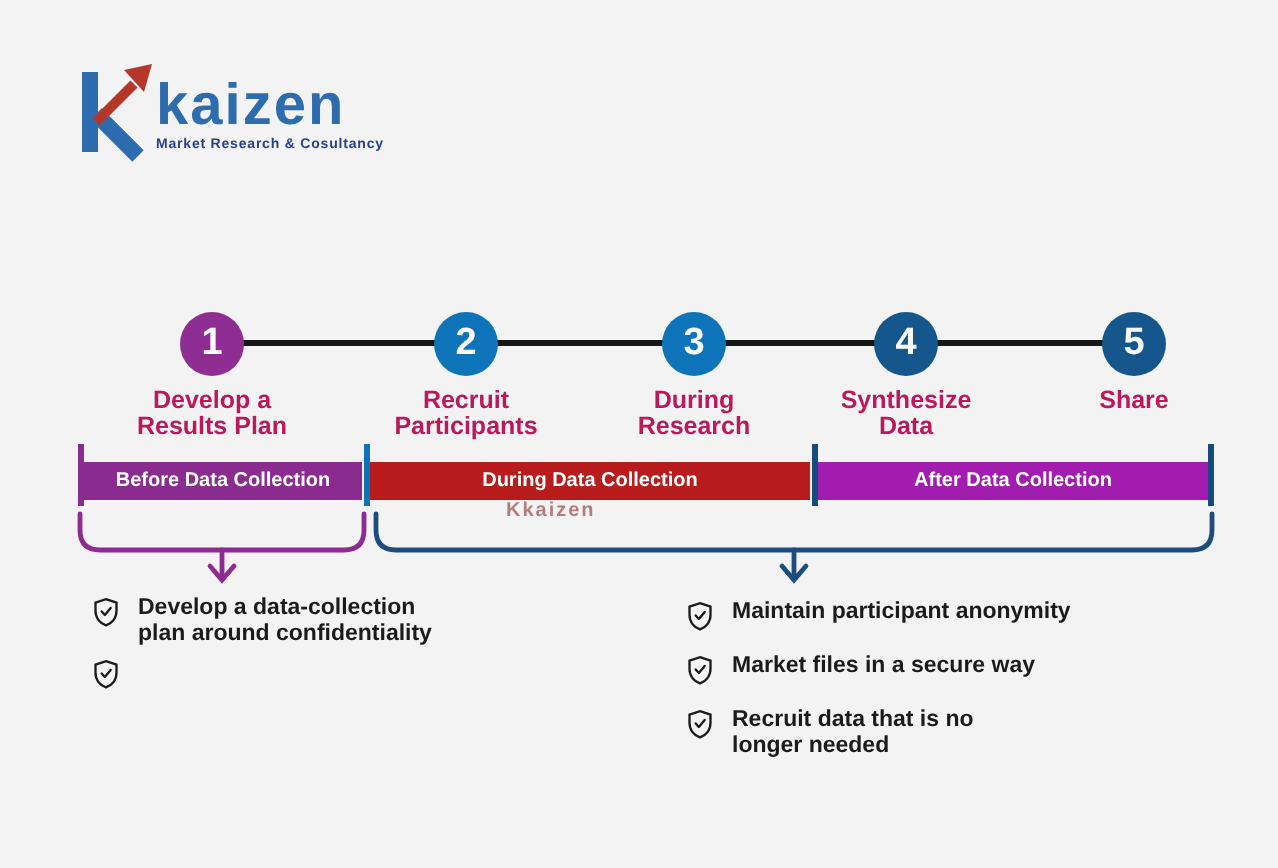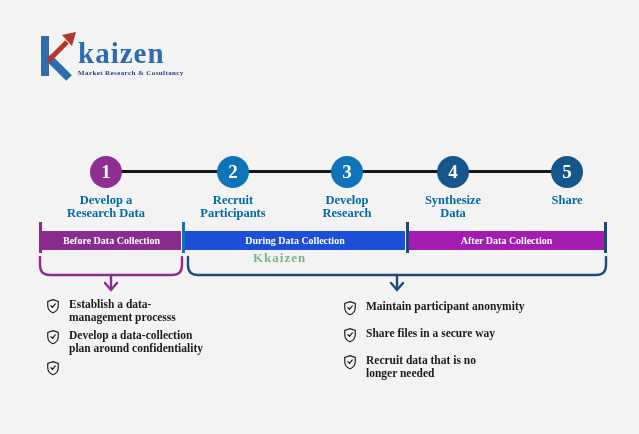--- a/index.html
+++ b/index.html
@@ -1,56 +1,56 @@
 <!DOCTYPE html>
 <html><head>
 <meta charset="utf-8">
 <style>
   * { margin: 0; padding: 0; box-sizing: border-box; }
   html, body { background: #e9e9e9; }
   .canvas {
     position: relative;
     width: 639px; height: 434px;
     background: #f3f3f4;
-    font-family: Liberation Serif, serif;
+    font-family: Liberation Sans, sans-serif;
     overflow: hidden;
   }
   
   .logo { position: absolute; left: 36px; top: 30px; display: flex; align-items: flex-start; }
   .logo-k { width: 44px; height: 52px; }
   .logo-text { margin-left: -2px; margin-top: 8px; }
   .logo-brand { font-size: 29px; font-weight: bold; color: #2e6cb0; letter-spacing: 1px; line-height: 30px; }
   .logo-tagline { font-size: 7px; font-weight: bold; color: #27418c; letter-spacing: 0.4px; margin-top: 1px; }
   
   .timeline-line { position: absolute; left: 106px; top: 170px; width: 461px; height: 3px; background: #161616; }
   .step { position: absolute; top: 156px; width: 120px; text-align: center; }
   .step-circle {
     width: 32px; height: 32px; border-radius: 50%;
     margin: 0 auto; color: #fff; font-size: 19px; font-weight: bold;
     line-height: 32px; text-align: center;
   }
   .s1 { background: #8e2e93; }
   .s2, .s3 { background: #0e74ba; }
   .s4, .s5 { background: #15568c; }
-  .step-label { margin-top: 6px; font-size: 12.5px; font-weight: bold; color: #0369a1; line-height: 12.5px; }
+  .step-label { margin-top: 6px; font-size: 12.5px; font-weight: bold; color: #be185d; line-height: 12.5px; }
   .step-label span { display: block; }
   
   .bar { position: absolute; top: 231px; height: 19px; color: #fff; font-size: 10px; font-weight: bold; text-align: center; line-height: 19px; }
   .bar-before { left: 42px;  width: 139px; background: #8a2b90; }
-  .bar-during { left: 185px; width: 220px; background: #1d4ed8; }
+  .bar-during { left: 185px; width: 220px; background: #b91c1c; }
   .bar-after  { left: 409px; width: 195px; background: #a21caf; }
   .tick { position: absolute; top: 222px; width: 3px; height: 31px; }
   .tick-purple { background: #8a2b90; }
   .tick-blue   { background: #0e72b8; }
   .tick-navy   { background: #154a7c; }
   
   .watermark {
     position: absolute; left: 253px; top: 250px;
-    font-size: 13px; font-weight: bold; letter-spacing: 1px;
-    color: #15803d; opacity: 0.55;
+    font-size: 10px; font-weight: bold; letter-spacing: 1px;
+    color: #7f1d1d; opacity: 0.55;
   }
   
   .braces { position: absolute; left: 0; top: 0; pointer-events: none; }
   
   .checklist { position: absolute; }
   .checklist-left  { left: 46px;  top: 298px; width: 250px; }
   .checklist-right { left: 343px; top: 300px; width: 260px; }
   .check-item { display: flex; align-items: flex-start; }
   .checklist-left  .check-item { margin-bottom: 6px; }
   .checklist-right .check-item { margin-bottom: 11px; }
@@ -75,34 +75,34 @@
       <div class="logo-tagline">Market Research &amp; Cosultancy</div>
     </div>
   </div>
 
   <div class="timeline-line"></div>
 
   <div class="step" style="left:46px">
     <div class="step-circle s1">1</div>
     <div class="step-label">
       <span>Develop a</span>
-      <span>Research Data</span>
+      <span>Results Plan</span>
     </div>
   </div>
   <div class="step" style="left:173px">
     <div class="step-circle s2">2</div>
     <div class="step-label">
       <span>Recruit</span>
       <span>Participants</span>
     </div>
   </div>
   <div class="step" style="left:287px">
     <div class="step-circle s3">3</div>
     <div class="step-label">
-      <span>Develop</span>
+      <span>During</span>
       <span>Research</span>
     </div>
   </div>
   <div class="step" style="left:393px">
     <div class="step-circle s4">4</div>
     <div class="step-label">
       <span>Synthesize</span>
       <span>Data</span>
     </div>
   </div>
@@ -136,30 +136,20 @@
     </g>
   </svg>
 
   <div class="checklist checklist-left">
     <div class="check-item">
       <svg class="check-icon" viewBox="0 0 24 26">
         <path d="M12 2 L21 5 V12 C21 18.5 16.8 22.8 12 24.5 C7.2 22.8 3 18.5 3 12 V5 Z" stroke="#1b1b1b" stroke-width="2" fill="none"></path>
         <path d="M8.3 12.5 L11 15.5 L16 9.5" stroke="#1b1b1b" stroke-width="2" fill="none" stroke-linecap="round" stroke-linejoin="round"></path>
       </svg>
       <div class="check-text">
-        <span>Establish a data-</span>
-        <span>management processs</span>
-      </div>
-    </div>
-    <div class="check-item">
-      <svg class="check-icon" viewBox="0 0 24 26">
-        <path d="M12 2 L21 5 V12 C21 18.5 16.8 22.8 12 24.5 C7.2 22.8 3 18.5 3 12 V5 Z" stroke="#1b1b1b" stroke-width="2" fill="none"></path>
-        <path d="M8.3 12.5 L11 15.5 L16 9.5" stroke="#1b1b1b" stroke-width="2" fill="none" stroke-linecap="round" stroke-linejoin="round"></path>
-      </svg>
-      <div class="check-text">
         <span>Develop a data-collection</span>
         <span>plan around confidentiality</span>
       </div>
     </div>
     <div class="check-item">
       <svg class="check-icon" viewBox="0 0 24 26">
         <path d="M12 2 L21 5 V12 C21 18.5 16.8 22.8 12 24.5 C7.2 22.8 3 18.5 3 12 V5 Z" stroke="#1b1b1b" stroke-width="2" fill="none"></path>
         <path d="M8.3 12.5 L11 15.5 L16 9.5" stroke="#1b1b1b" stroke-width="2" fill="none" stroke-linecap="round" stroke-linejoin="round"></path>
       </svg>
     </div>
@@ -175,21 +165,21 @@
         <span>Maintain participant anonymity</span>
         <span></span>
       </div>
     </div>
     <div class="check-item">
       <svg class="check-icon" viewBox="0 0 24 26">
         <path d="M12 2 L21 5 V12 C21 18.5 16.8 22.8 12 24.5 C7.2 22.8 3 18.5 3 12 V5 Z" stroke="#1b1b1b" stroke-width="2" fill="none"></path>
         <path d="M8.3 12.5 L11 15.5 L16 9.5" stroke="#1b1b1b" stroke-width="2" fill="none" stroke-linecap="round" stroke-linejoin="round"></path>
       </svg>
       <div class="check-text">
-        <span>Share files in a secure way</span>
+        <span>Market files in a secure way</span>
         <span></span>
       </div>
     </div>
     <div class="check-item">
       <svg class="check-icon" viewBox="0 0 24 26">
         <path d="M12 2 L21 5 V12 C21 18.5 16.8 22.8 12 24.5 C7.2 22.8 3 18.5 3 12 V5 Z" stroke="#1b1b1b" stroke-width="2" fill="none"></path>
         <path d="M8.3 12.5 L11 15.5 L16 9.5" stroke="#1b1b1b" stroke-width="2" fill="none" stroke-linecap="round" stroke-linejoin="round"></path>
       </svg>
       <div class="check-text">
         <span>Recruit data that is no</span>

